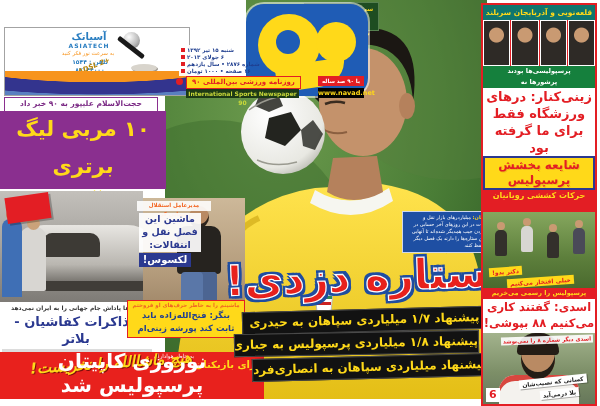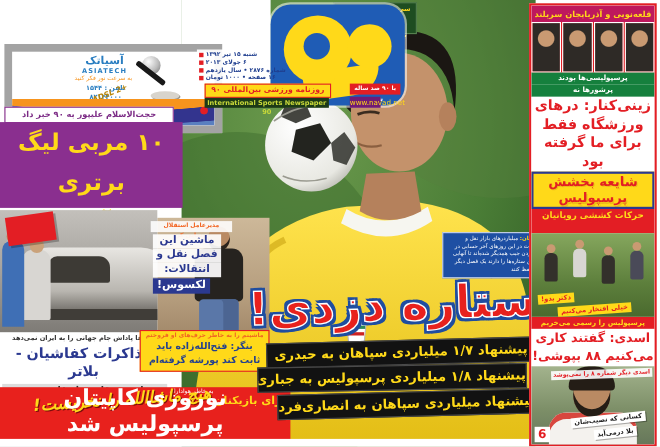--- a/index.html
+++ b/index.html
@@ -28,25 +28,25 @@
   .date-block{left:179px;top:45px;width:62px;z-index:6;background:rgba(255,255,255,.92);padding:1px 2px;}
   .date-row{display:flex;flex-direction:row-reverse;align-items:center;gap:2px;margin:1px 0;}
   .date-row .bullet{width:4px;height:4px;background:#e31e24;flex:0 0 auto;}
   .date-row span{font-size:5.5px;color:#1f3e8f;font-weight:bold;white-space:nowrap;}
   .ribbon-fa{left:186px;top:76px;width:113px;height:11px;background:#ffd919;border:1px solid #e31e24;
              color:#e31e24;font-size:7px;line-height:10px;font-weight:bold;z-index:6;}
   .ribbon-en{left:186px;top:89px;width:113px;height:9px;background:#1c3a16;color:#c9d93a;
              font-size:6px;line-height:9px;font-weight:bold;z-index:6;}
   .slogan-box{left:318px;top:76px;width:46px;height:10px;background:#e31e24;color:#fff;
               font-size:5.5px;line-height:10px;font-weight:bold;z-index:6;}
-  .site-box{left:318px;top:88px;width:28px;height:10px;background:#701a75;color:#ffd919;
-            font-size:6.5px;line-height:10px;font-weight:normal;z-index:6;}
-
-  
-  .ad{left:4px;top:40px;width:184px;height:67px;background:#fff;border:7px solid #a3a3a3;z-index:4;overflow:hidden;}
+  .site-box{left:318px;top:88px;width:46px;height:10px;background:#000000;color:#ffd919;
+            font-size:6.5px;line-height:10px;font-weight:bold;z-index:6;}
+
+  
+  .ad{left:4px;top:27px;width:184px;height:67px;background:#fff;border:1px solid #a3a3a3;z-index:4;overflow:hidden;}
   .ad-brand{position:absolute;left:58px;top:3px;width:52px;text-align:center;}
   .ad-brand .fa{color:#2a7ec1;font-size:10px;font-weight:bold;}
   .ad-brand .en{color:#2a7ec1;font-size:6px;font-weight:bold;letter-spacing:1px;}
   .ad-tag{position:absolute;left:52px;top:22px;width:62px;text-align:center;color:#f7941d;font-size:5.5px;}
   .ad-phone{position:absolute;left:56px;top:30px;width:58px;text-align:center;color:#2a7ec1;
             font-size:6px;line-height:7.5px;font-weight:bold;}
   .knob-ball{position:absolute;left:118px;top:4px;width:17px;height:17px;border-radius:50%;
              background:radial-gradient(circle at 35% 30%,#fdfdfd,#bcbcbc 55%,#6e6e6e);}
   .knob-stem{position:absolute;left:110px;top:17px;width:32px;height:5px;background:#191919;
              transform:rotate(38deg);border-radius:2px;}
@@ -113,21 +113,21 @@
                              0 3px 0 #1f4da0,0 -3px 0 #1f4da0,3px 0 0 #1f4da0,-3px 0 0 #1f4da0;}
   .offer{height:21px;background:#121212;color:#ffd919;font-size:12px;font-weight:bold;
          line-height:20px;z-index:5;border:1px solid #4a4a4a;white-space:nowrap;overflow:hidden;}
   .offer1{left:242px;top:309px;width:243px;transform:rotate(-1.5deg);}
   .offer2{left:234px;top:332px;width:243px;transform:rotate(-1deg);}
   .offer3{left:252px;top:356px;width:233px;transform:rotate(-1.5deg);}
 
   
   .right-panel{left:481px;top:3px;width:116px;height:403px;background:#fff;border:2px solid #e31e24;
                z-index:7;box-sizing:border-box;display:flex;flex-direction:column;overflow:hidden;}
-  .rp-head{flex:0 0 15px;background:#be185d;color:#ffd919;font-size:7.5px;line-height:15px;font-weight:bold;}
+  .rp-head{flex:0 0 15px;background:#0f766e;color:#ffd919;font-size:7.5px;line-height:15px;font-weight:bold;}
   .rp-photos{flex:0 0 46px;display:flex;gap:1px;background:#e31e24;}
   .headshot{flex:1;background:radial-gradient(circle at 50% 32%,#c99a72 0 7px,#2e2a26 8px 100%);
             border:1px solid #fff;box-sizing:border-box;}
   .rp-strip{flex:0 0 11px;background:#15803d;color:#fff;font-size:6.5px;line-height:11px;font-weight:bold;}
   .rp-zeini{flex:0 0 52px;color:#e31e24;font-size:13px;line-height:17px;font-weight:bold;background:#fff;}
   .rp-rumor{flex:0 0 34px;background:#ffd919;border:2px solid #2b3990;box-sizing:border-box;
             color:#e31e24;font-size:12px;line-height:15px;font-weight:bold;text-shadow:1px 1px 0 #7a0e0c22;}
   .rp-rouy{flex:0 0 22px;background:#e31e24;color:#ffd919;font-size:8px;line-height:11px;font-weight:bold;}
   .rp-pitch{flex:0 0 76px;position:relative;background:linear-gradient(180deg,#86a75e 0%,#5d7f3c 60%,#4a6a2e 100%);overflow:hidden;}
   .pitch-fig{position:absolute;width:12px;height:26px;border-radius:5px 5px 2px 2px;background:#33302b;}
@@ -292,21 +292,21 @@
   <div class="abs fifa-cap c rtl">فیفا پاداش جام جهانی را به ایران نمی‌دهد</div>
   <div class="abs kafashian c rtl">
     <div>مذاکرات کفاشیان - بلاتر</div>
     <div>برای دور زدن تحریم‌ها</div>
   </div>
   <div class="abs ghazi c rtl">دلخوری قاضی از قلعه‌نوعی</div>
 
   <div class="abs bengar-box">
     <div class="k rtl">ماشینم را به خاطر حرف‌های او فروختم</div>
     <div class="l rtl">بنگر: فتح‌الله‌زاده باید</div>
-    <div class="l rtl">ثابت کند پورشه گرفته‌ام</div>
+    <div class="l rtl">ثابت کند پورشه زینی‌ام</div>
   </div>
 
   <div class="abs red-banner">
     <div class="banner-small rtl">به خاطر هواداران</div>
     <div class="banner-kicker rtl">برای بازیکنان</div>
     <div class="banner-callig rtl">هیچ ماشاالله را نخریست!</div>
     <div class="banner-main rtl">نوروزی کاپیتان پرسپولیس شد</div>
   </div>
 
   <div class="abs lead-box rtl">

